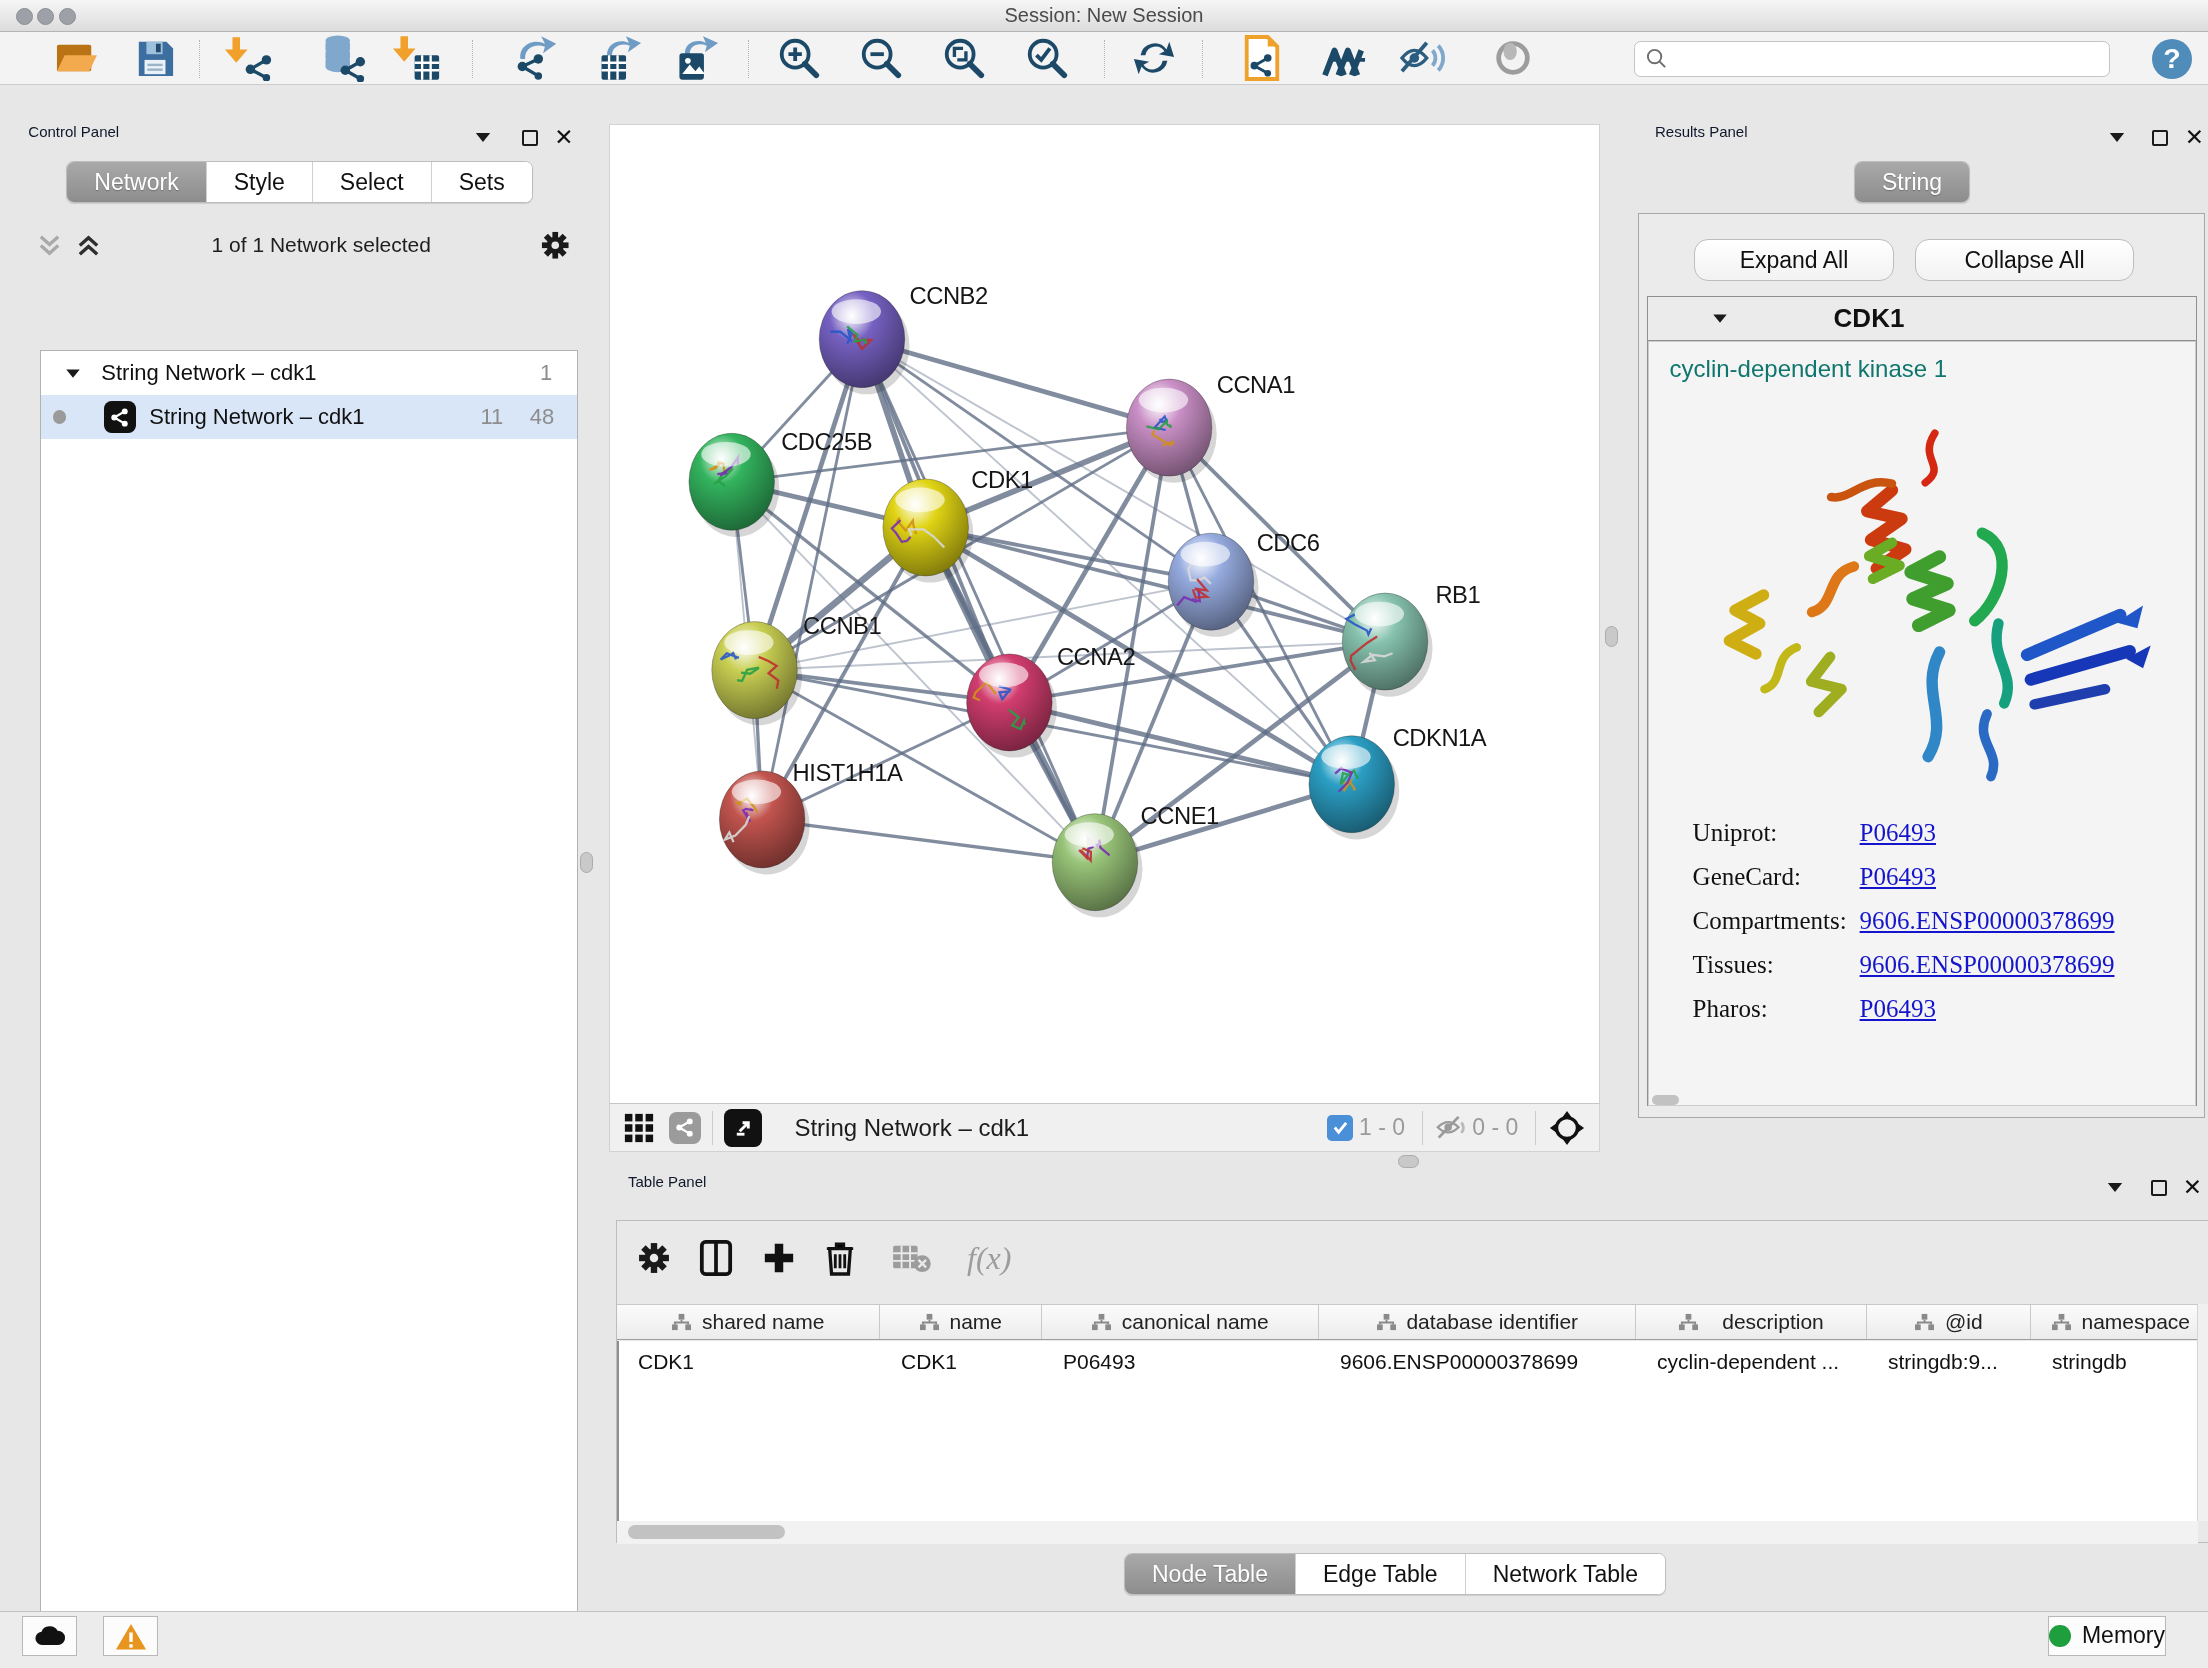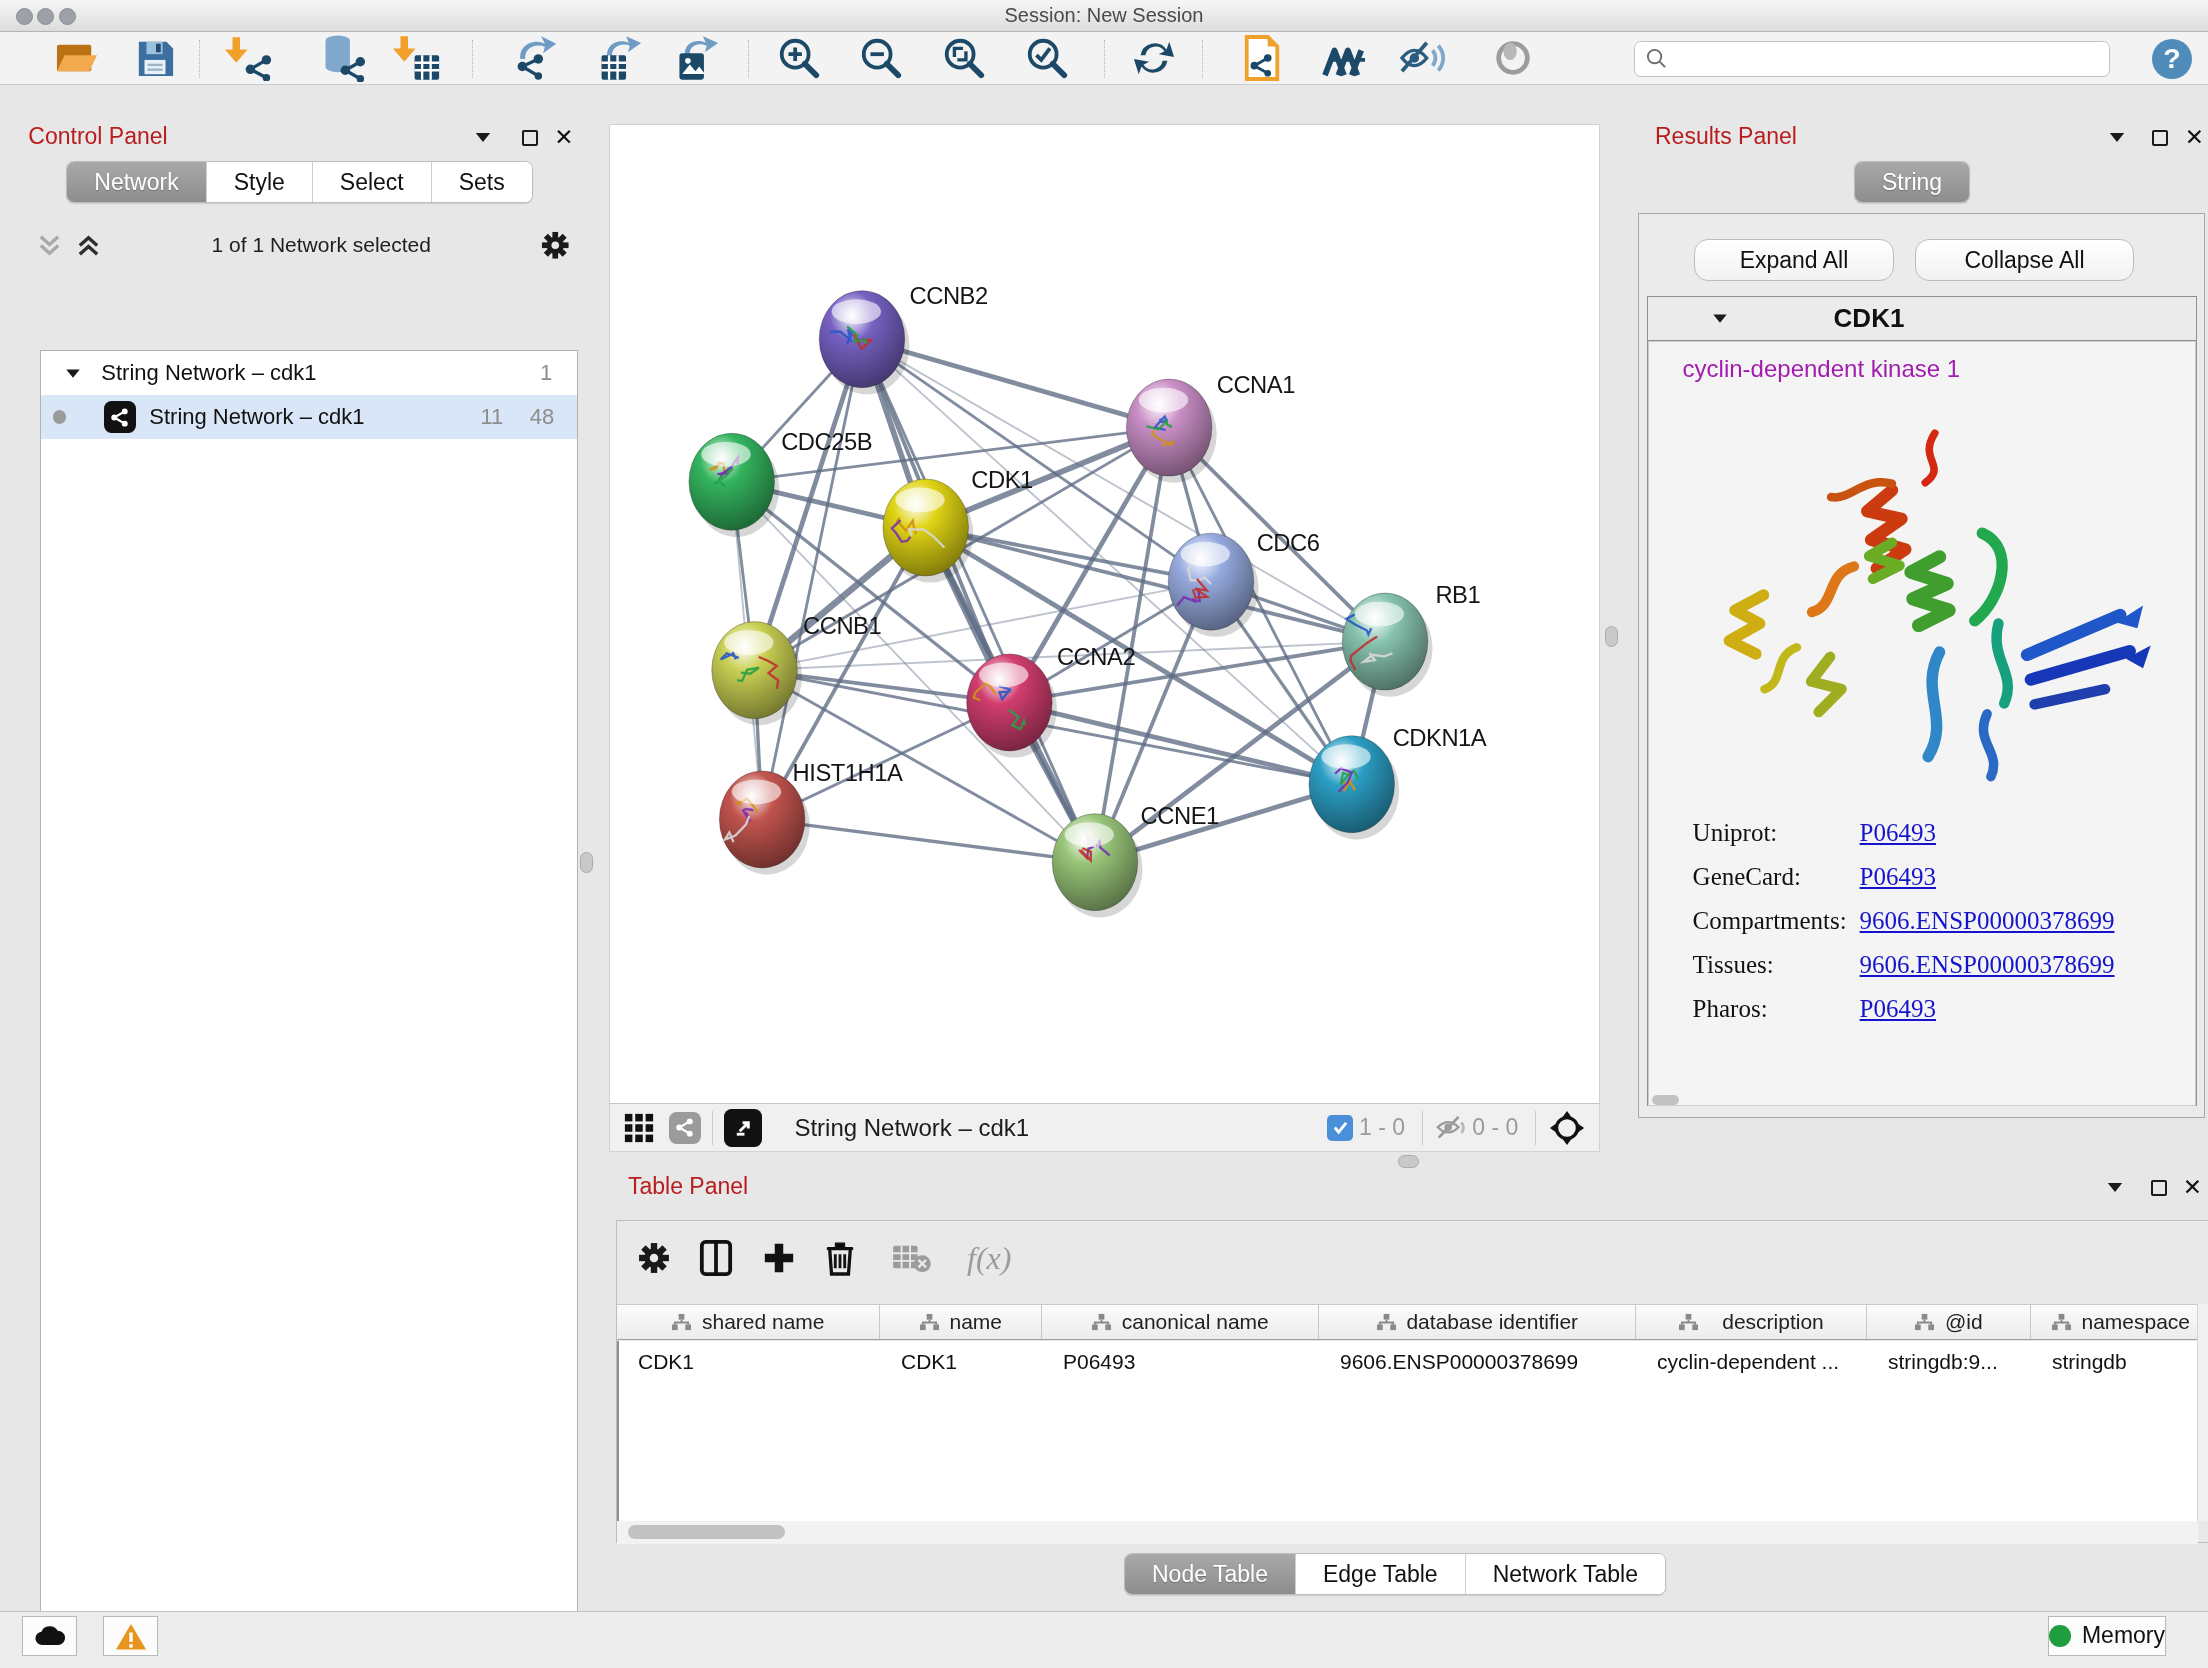--- a/index.html
+++ b/index.html
@@ -23,21 +23,21 @@
   .tbsep { position:absolute; top:7.6px; width:0; height:38px; border-left:1.9px dotted #b5b5b5; }
   .searchbox { position:absolute; left:1634px; top:8.6px; width:476px; height:36px;
     background:#ffffff; border:1px solid #c4c4c4; border-radius:6.7px;
     display:flex; align-items:center; padding-left:9.5px; }
   .searchbox input { border:none; outline:none; font-size:19px; flex:1; background:transparent; }
   .helpbtn { position:absolute; left:2152px; top:6.7px; width:40px; height:40px; border-radius:50%;
     background:#4f8cba; color:#ffffff; font-size:28.5px; font-weight:bold;
     display:flex; align-items:center; justify-content:center; }
 
   
-  .panel-title { font-size:23px; color:#b91c1c; }
+  .panel-title { font-size:15px; color:#0f172a; }
   .ph-ico { position:absolute; width:25px; height:21px; display:flex; align-items:center;
     justify-content:center; font-size:21px; color:#111; }
   .tri-down { width:0; height:0; border-left:9.5px solid transparent; border-right:9.5px solid transparent;
     border-top:11.4px solid #1a1a1a; }
   .float-ico { width:16px; height:16px; border:2.4px solid #1a1a1a; border-radius:1.9px; }
   .x-ico { font-size:23px; font-weight:bold; color:#111; line-height:1; }
 
   .tabbar { position:absolute; display:flex; border:1px solid #bdbdbd; border-radius:7.6px;
     overflow:hidden; background:#ffffff; height:42px; box-shadow:0 1px 1px rgba(0,0,0,.12); }
   .tab { display:flex; align-items:center; justify-content:center; font-size:23px; color:#111;
@@ -630,21 +630,21 @@
 <div class="abs res-outer">
   <div class="res-btn" style="left:55px; width:200px;">Expand All</div>
   <div class="res-btn" style="left:276px; width:219px;">Collapse All</div>
 
   <div class="res-card">
     <div class="res-card-head">
       <span class="tri-down" style="margin-left:63px; transform:scale(.75)"></span>
       <span style="margin-left:105px; font-size:26px; font-weight:bold; color:#111;">CDK1</span>
     </div>
     <div class="res-card-body">
-      <div style="padding:13.3px 0 0 21px; font-size:24px; color:#a21caf;margin-left:13px;">cyclin-dependent kinase 1</div>
+      <div style="padding:13.3px 0 0 21px; font-size:24px; color:#0f766e;">cyclin-dependent kinase 1</div>
 
       <svg width="533" height="409" viewBox="0 0 560 430" style="margin:17px auto 0 5.7px">
         <g fill="none" stroke-linecap="round" stroke-linejoin="round">
           <path d="M295 35 c-18 28 14 34 -10 52" stroke="#d42812" stroke-width="8"></path>
           <path d="M250 95 l-26 22 l36 8 l-32 22 l36 10 l-30 20" stroke="#cc3a10" stroke-width="13"></path>
           <path d="M250 88 c-30 -8 -44 18 -64 14" stroke="#c8540f" stroke-width="9"></path>
           <path d="M210 175 c-30 8 -18 40 -44 48" stroke="#dd7717" stroke-width="11"></path>
           <path d="M115 205 l-30 16 l26 14 l-32 18 l28 14" stroke="#cfae14" stroke-width="12"></path>
           <path d="M150 260 c-26 10 -12 36 -34 44" stroke="#c2b81a" stroke-width="9"></path>
           <path d="M185 270 l-20 26 l32 8 l-24 24" stroke="#9fae20" stroke-width="11"></path>

